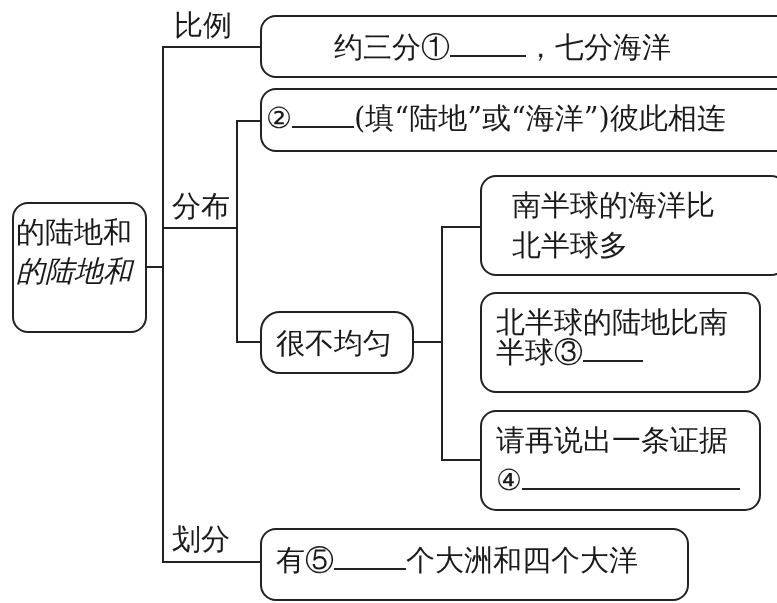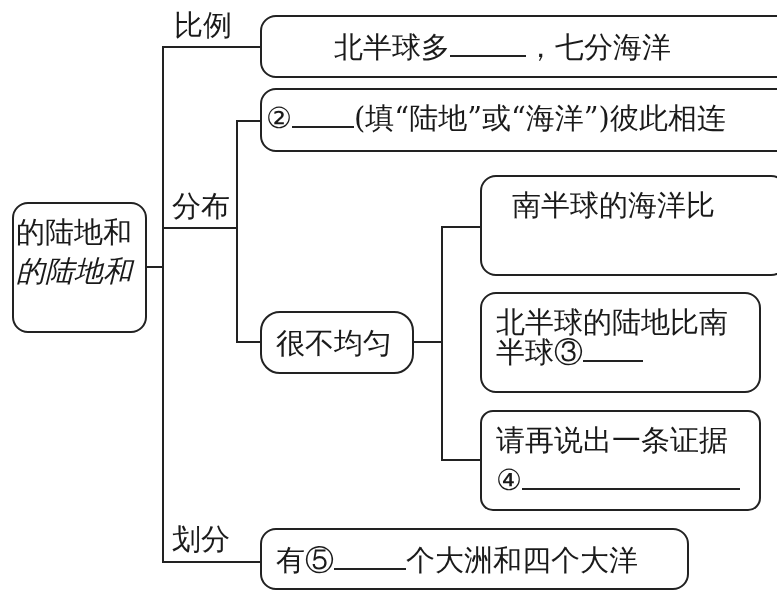--- a/index.html
+++ b/index.html
@@ -34,49 +34,50 @@
   <div class="txt" style="left:2px; top:10px;">的陆地和</div>
   <div class="txt" style="left:2px; top:49px;font-style:italic;">的陆地和</div>
 </div>
 
 <div class="label" style="left:174px; top:9px;">比例</div>
 <div class="label" style="left:172px; top:190px;">分布</div>
 <div class="label" style="left:172px; top:523px;">划分</div>
 
 <div class="box" style="left:260px; top:15px; width:540px; height:63px;">
   <div class="txt" style="left:72px; top:12px;">
-    <span>北半球多</span><span class="blank" style="width:76px;"></span><span>，七分海洋</span>
+    <span>约三分①</span><span class="blank" style="width:76px;"></span><span>，七分海洋</span>
   </div>
 </div>
 
 <div class="box" style="left:260px; top:88px; width:540px; height:64px;">
   <div class="txt" style="left:4px; top:10px;">
     <span>②</span><span class="blank" style="width:62px;"></span><span>(填“陆地”或“海洋”)彼此相连</span>
   </div>
 </div>
 
 <div class="box" style="left:260px; top:311px; width:154px; height:63px;border-radius:20px;">
   <div class="txt" style="left:14px; top:12px;">很不均匀</div>
 </div>
 
 <div class="box" style="left:480px; top:175px; width:307px; height:101px;">
   <div class="txt" style="left:30px; top:10px;">南半球的海洋比</div>
+  <div class="txt" style="left:30px; top:50px;">北半球多</div>
 </div>
 
 <div class="box" style="left:480px; top:292px; width:281px; height:101px;">
   <div class="txt" style="left:14px; top:10px;text-align:center;">北半球的陆地比南</div>
   <div class="txt" style="left:14px; top:40px;">
     <span>半球③</span><span class="blank" style="width:60px;"></span>
   </div>
 </div>
 
-<div class="box" style="left:480px; top:410px; width:281px; height:101px;border-radius:13px;">
+<div class="box" style="left:480px; top:410px; width:281px; height:101px;">
   <div class="txt" style="left:14px; top:10px;">请再说出一条证据</div>
   <div class="txt" style="left:14px; top:50px;">
     <span>④</span><span class="blank" style="width:218px;"></span>
   </div>
 </div>
 
-<div class="box" style="left:260px; top:528px; width:429px; height:62px;">
+<div class="box" style="left:260px; top:528px; width:429px; height:73px;">
   <div class="txt" style="left:14px; top:12px;">
     <span>有⑤</span><span class="blank" style="width:72px;"></span><span>个大洲和四个大洋</span>
   </div>
 </div>
 
 </body></html>

